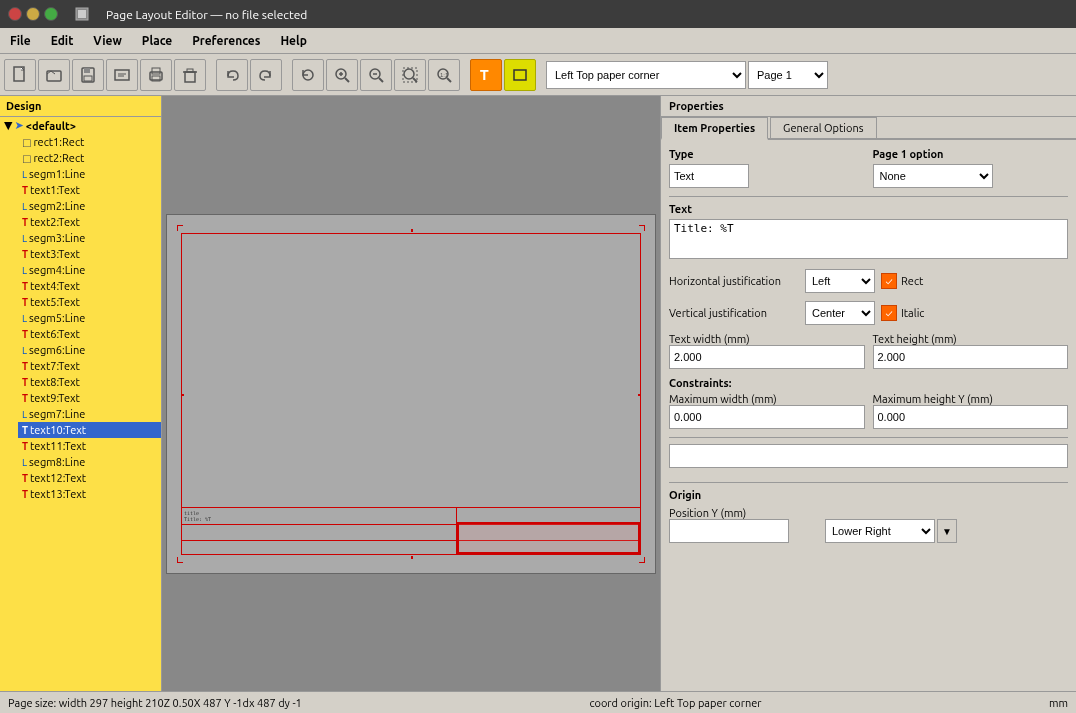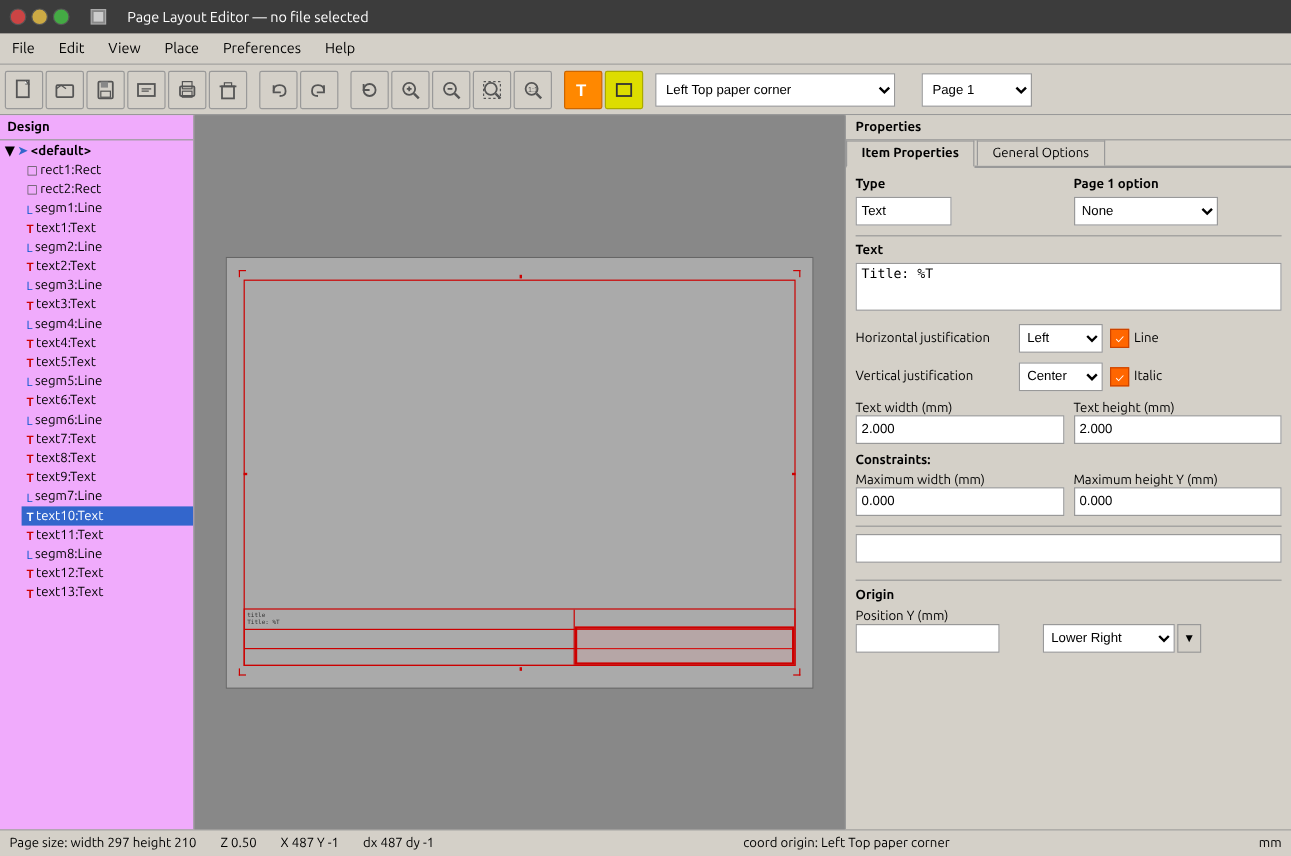--- a/index.html
+++ b/index.html
@@ -7,57 +7,57 @@
     
     
     #titlebar { background: #3c3c3c; color: #fff; height: 28px; display: flex; align-items: center; padding: 0 8px; gap: 16px; }
     .wm-buttons { display: flex; gap: 4px; }
     .wm-btn { width: 14px; height: 14px; border-radius: 50%; border: 1px solid #555; cursor: pointer; }
     .wm-close { background: #cc4444; }
     .wm-min { background: #ccaa44; }
     .wm-max { background: #44aa44; }
 
     
-    #menubar { background: #d4d0c8; height: 26px; display: flex; align-items: center; border-bottom: 1px solid #999; }
+    #menubar { background: #d4d0c8; height: 26px; display: flex; align-items: center; border-bottom: 1px solid #999; font-weight: bold; }
     .menu-item { padding: 2px 10px; cursor: pointer; font-size: 12px; }
 
     
     #toolbar { background: #d4d0c8; height: 42px; display: flex; align-items: center; padding: 2px 4px; gap: 2px; border-bottom: 1px solid #999; }
     .tb-btn { width: 32px; height: 32px; background: #d4d0c8; border: 1px solid #999; border-radius: 2px; cursor: pointer; display: flex; align-items: center; justify-content: center; font-size: 14px; }
     .tb-btn.active { background: #ff8800; border-color: #cc6600; }
     .tb-separator { width: 6px; height: 32px; }
     .tb-select { height: 28px; border: 1px solid #999; background: #fff; padding: 0 4px; font-size: 11px; cursor: pointer; }
     .tb-select-corner { width: 200px; }
-    .tb-select-page { width: 92px; margin-left: 20px; }
+    .tb-select-page { width: 80px; }
     .tb-select-wrapper { display: flex; align-items: center; gap: 2px; }
 
     
     #main { display: flex; height: calc(713px - 28px - 26px - 42px - 22px); }
 
     
-    #design-panel { width: 162px; background: #f0abfc; border-right: 1px solid #999; overflow-y: auto; }
+    #design-panel { width: 162px; background: #fde047; border-right: 1px solid #999; overflow-y: auto; }
     #design-header { padding: 4px 6px; font-weight: bold; font-size: 11px; border-bottom: 1px solid #999; }
     .tree-item { padding: 2px 4px; font-size: 11px; cursor: pointer; display: flex; align-items: center; gap: 2px; white-space: nowrap; }
     .tree-item.selected { background: #3366cc; color: #fff; }
     .tree-item.selected .item-icon { color: #fff; }
     .tree-root { padding: 2px 4px; font-size: 11px; display: flex; align-items: center; gap: 2px; font-weight: bold; }
     .item-icon { font-size: 10px; color: #555; }
     .item-icon.text-icon { color: #cc0000; font-weight: bold; }
     .item-icon.line-icon { color: #0055cc; }
     .item-icon.rect-icon { color: #555; }
     .indent1 { margin-left: 18px; }
 
     
     #canvas-area { flex: 1; background: #888; overflow: hidden; position: relative; display: flex; align-items: center; justify-content: center; }
     #canvas-container { background: #888; width: 100%; height: 100%; position: relative; display: flex; align-items: center; justify-content: center; }
     #page-canvas { background: #aaa; width: 490px; height: 360px; position: relative; border: 1px solid #666; }
     #page-border { position: absolute; top: 18px; left: 14px; right: 14px; bottom: 18px; border: 1px solid #cc0000; }
 
     
-    #properties-panel { width: 372px; background: #d4d0c8; border-left: 1px solid #999; overflow-y: auto; }
+    #properties-panel { width: 416px; background: #d4d0c8; border-left: 1px solid #999; overflow-y: auto; }
     #props-tabs { display: flex; border-bottom: 2px solid #999; }
     .props-tab { padding: 4px 12px; font-size: 11px; cursor: pointer; background: #d4d0c8; border: 1px solid #999; border-bottom: none; margin-right: 2px; }
     .props-tab.active { background: #d4d0c8; font-weight: bold; border-bottom: 2px solid #d4d0c8; margin-bottom: -2px; }
     #props-content { padding: 8px; }
     .props-label { font-size: 11px; font-weight: bold; min-width: 60px; }
     .props-label-small { font-size: 11px; min-width: 80px; }
     .props-input { height: 24px; border: 1px solid #999; background: #fff; padding: 2px 4px; font-size: 11px; }
     .props-input-wide { width: 100%; height: 24px; border: 1px solid #999; background: #fff; padding: 2px 4px; font-size: 11px; }
     .props-select { height: 24px; border: 1px solid #999; background: #fff; padding: 0 2px; font-size: 11px; }
     .props-checkbox { display: flex; align-items: center; gap: 4px; font-size: 11px; }
@@ -73,21 +73,21 @@
     .type-section-label { font-size: 11px; font-weight: bold; margin-bottom: 4px; }
     .jus-row { display: flex; align-items: center; gap: 6px; margin-bottom: 8px; }
     .jus-label { font-size: 11px; min-width: 130px; }
     .pos-row { display: flex; align-items: flex-end; gap: 8px; margin-bottom: 6px; }
     .origin-label { font-size: 11px; font-weight: bold; }
     .origin-select { height: 24px; border: 1px solid #999; background: #fff; padding: 0 2px; font-size: 11px; margin-left: 28px; }
     #props-header-bar { display: flex; justify-content: space-between; align-items: center; padding: 4px 8px; border-bottom: 1px solid #999; }
     .props-title { font-size: 11px; font-weight: bold; }
 
     
-    #statusbar { background: #d4d0c8; height: 22px; display: flex; align-items: center; padding: 0 8px; font-size: 11px; gap: 20px; border-top: 1px solid #999; }
+    #statusbar { background: #d4d0c8; height: 22px; display: flex; align-items: center; padding: 0 8px; font-size: 11px; border-top: 1px solid #999; }
     .status-item { white-space: nowrap; }
 
     
     .props-tab.active { border-left: 1px solid #999; border-right: 1px solid #999; border-top: 1px solid #999; }
   </style>
 </head>
 <body>
 
 <div id="titlebar">
   <div class="wm-buttons">
@@ -416,21 +416,21 @@
       
       <div class="jus-row">
         <span class="jus-label">Horizontal justification</span>
         <select class="props-select" style="width:70px;">
           <option>Left</option>
           <option>Center</option>
           <option>Right</option>
         </select>
         <div class="props-checkbox">
           <div class="checkbox-custom">✓</div>
-          <span>Line</span>
+          <span>Rect</span>
         </div>
       </div>
 
       
       <div class="jus-row">
         <span class="jus-label">Vertical justification</span>
         <select class="props-select" style="width:70px;">
           <option>Top</option>
           <option selected="">Center</option>
           <option>Bottom</option>

